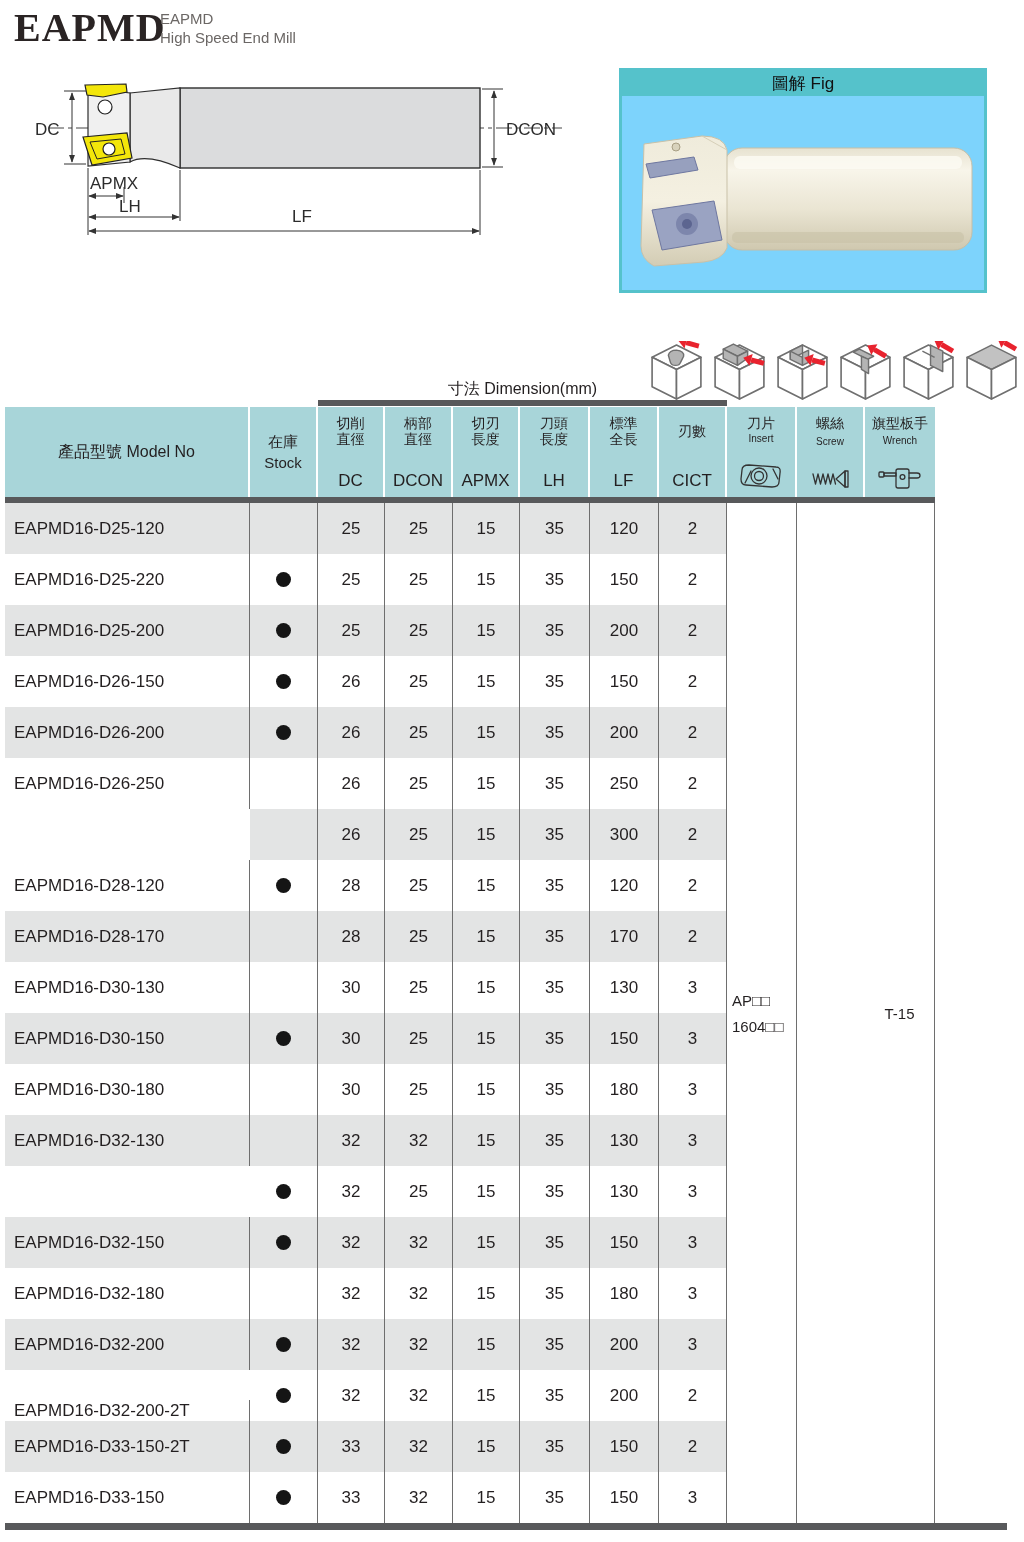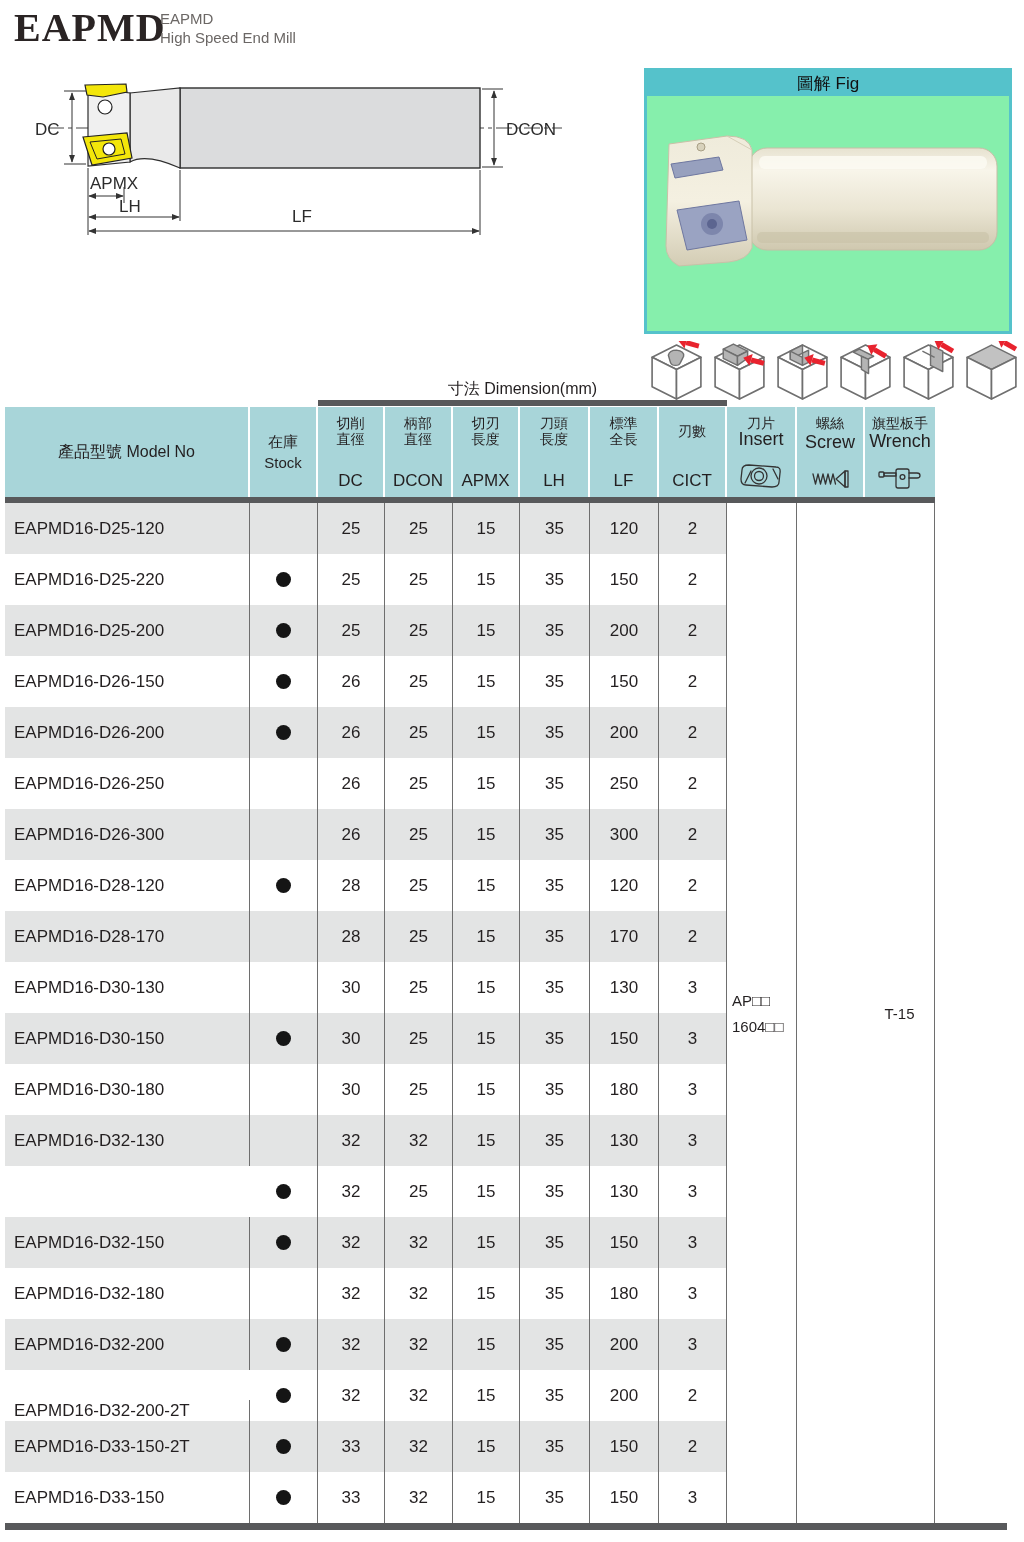--- a/index.html
+++ b/index.html
@@ -2,22 +2,22 @@
 <html><head>
 <meta charset="utf-8">
 <style>
   html,body{margin:0;padding:0;background:#fff;}
   .page{position:relative;width:1024px;height:1542px;background:#fff;overflow:hidden;
         font-family:"Liberation Sans",sans-serif;color:#231f20;}
   .brand{position:absolute;left:14px;top:4px;font-family:"Liberation Serif",serif;
          font-size:40px;font-weight:600;letter-spacing:1px;color:#2a2424;}
   .sub{position:absolute;left:160px;top:9px;font-size:15px;line-height:19px;color:#6b6765;}
   
-  .fig{position:absolute;left:644px;top:68px;width:368px;height:266px;
-       border:3px solid #55C2CB;background:#86efac;box-sizing:border-box;}
+  .fig{position:absolute;left:619px;top:68px;width:368px;height:225px;
+       border:3px solid #55C2CB;background:#7dd3fc;box-sizing:border-box;}
   .fig-title{background:#55C2CB;height:25px;display:flex;align-items:center;justify-content:center;
              font-size:17px;color:#111;}
   .fig-body{height:194px;display:flex;align-items:center;justify-content:center;}
   
   .apps{position:absolute;left:648px;top:341px;display:flex;gap:6px;}
   .apps svg{display:block;}
   .cf{fill:#fff;stroke:#6f6f6f;stroke-width:1.6;stroke-linejoin:round;}
   .gf{fill:#b4b4b4;stroke:#6f6f6f;stroke-width:1.4;stroke-linejoin:round;}
   .arr{fill:#e8232e;}
   
@@ -27,21 +27,21 @@
   
   #grid{position:absolute;left:5px;top:407px;display:grid;
         grid-template-columns:245px 68px 67px 68px 67px 70px 69px 68px 70px 68px 70px;
         grid-template-rows:90px 6px repeat(20,51px);}
   .hcell{background:#A8D5D9;border-right:2px solid #fff;box-sizing:border-box;
          display:flex;flex-direction:column;align-items:center;justify-content:space-between;
          padding:8px 0 6px;}
   .hcell.last{border-right:none;}
   .hcell .zh{display:flex;flex-direction:column;align-items:center;justify-content:center;
              font-size:14px;line-height:16px;min-height:32px;}
-  .hcell .en{font-size:18px;line-height:16px;margin-top:-14px;}
+  .hcell .en{font-size:10px;line-height:16px;margin-top:-14px;}
   .hcell .code{font-size:17px;}
   .hcell.center1{justify-content:center;gap:2px;padding:0;}
   .hcell .one-line{font-size:16px;}
   .sep{grid-column:1/-1;background:#58595b;}
   .mcell{background:#fff;border-right:1px solid #6e6e6e;box-sizing:border-box;
          display:flex;flex-direction:column;align-items:center;justify-content:center;font-size:15px;}
   .mcell.insert{align-items:flex-start;padding-left:5px;gap:9px;}
   .cell{border-right:1px solid #6e6e6e;box-sizing:border-box;font-size:17px;
         display:flex;align-items:center;justify-content:center;background:#fff;}
   .cell.model{justify-content:flex-start;padding-left:9px;}
@@ -358,21 +358,20 @@
 
   <div class="cell model" style="grid-area: 8 / 1;">EAPMD16-D26-250</div>
   <div class="cell" style="grid-area: 8 / 2;"></div>
   <div class="cell" style="grid-area: 8 / 3;">26</div>
   <div class="cell" style="grid-area: 8 / 4;">25</div>
   <div class="cell" style="grid-area: 8 / 5;">15</div>
   <div class="cell" style="grid-area: 8 / 6;">35</div>
   <div class="cell" style="grid-area: 8 / 7;">250</div>
   <div class="cell" style="grid-area: 8 / 8;">2</div>
 
-  <div class="cell model shade" style="grid-area: 9 / 1;">EAPMD16-D26-300</div>
   <div class="cell shade" style="grid-area: 9 / 2;"></div>
   <div class="cell shade" style="grid-area: 9 / 3;">26</div>
   <div class="cell shade" style="grid-area: 9 / 4;">25</div>
   <div class="cell shade" style="grid-area: 9 / 5;">15</div>
   <div class="cell shade" style="grid-area: 9 / 6;">35</div>
   <div class="cell shade" style="grid-area: 9 / 7; text-align: center;">300</div>
   <div class="cell shade" style="grid-area: 9 / 8;">2</div>
 
   <div class="cell model" style="grid-area: 10 / 1;">EAPMD16-D28-120</div>
   <div class="cell" style="grid-area: 10 / 2;">

